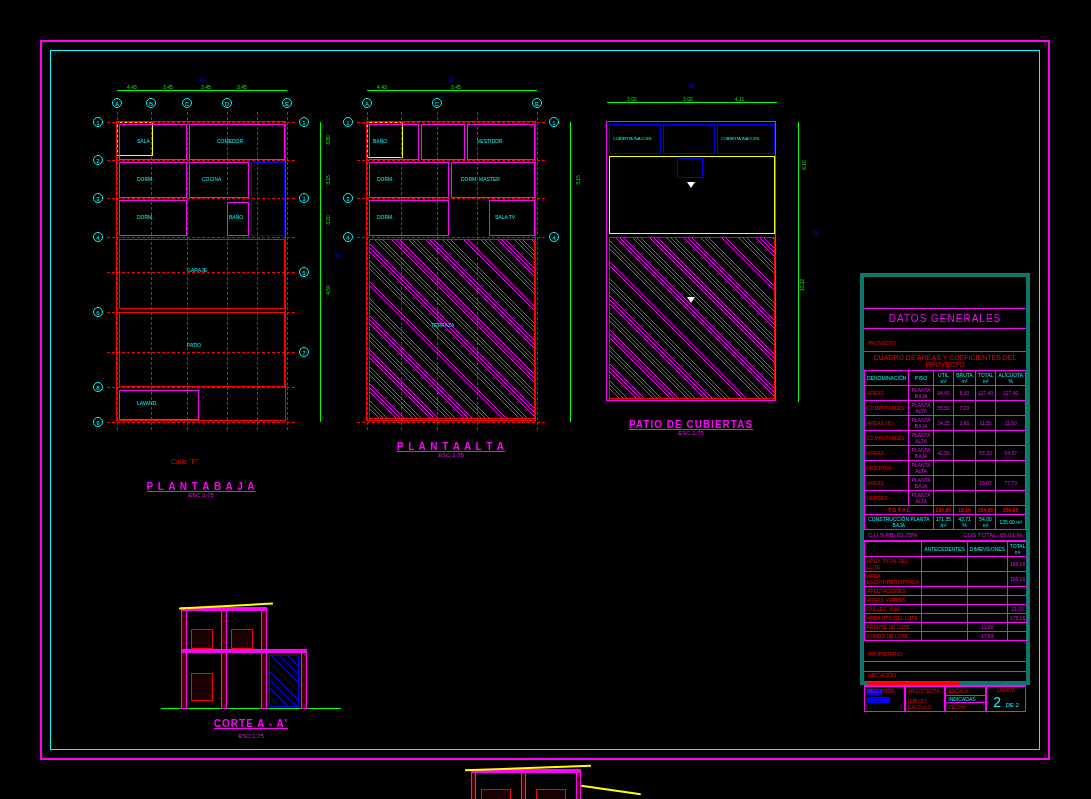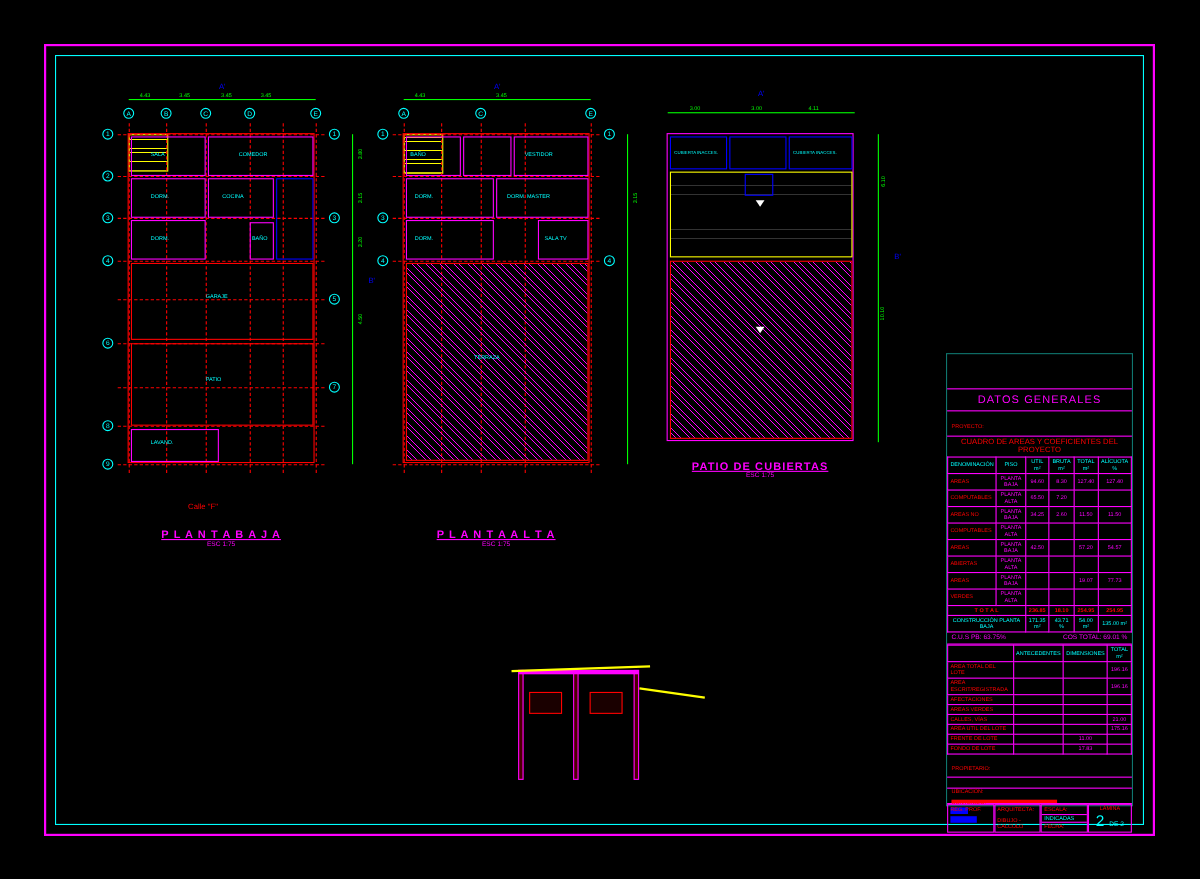--- a/index.html
+++ b/index.html
@@ -25,21 +25,21 @@
   .blue-el { border: 1px solid #0000ff; }
   
   .sect { position: relative; }
   .sect .gl { position: absolute; left: 0; right: 0; height: 1px; background: #00ff00; bottom: 12px; }
   .sect .wall { position: absolute; background: #4a0000; border: 1px solid #ff00ff; }
   .sect .slab { position: absolute; background: #ff00ff; height: 4px; }
   .sect .open { position: absolute; border: 1px solid #ff0000; background: #1a0000; }
   .sect .roof { position: absolute; height: 2px; background: #ffff00; }
   .sect .stairs { position: absolute; border: 1px solid #0000ff; }
   
-  .tblock { position: absolute; right: 9px; top: 222px; width: 170px; height: 412px; border: 1px solid #0f766e; background: #000; margin-top: 48px; }
+  .tblock { position: absolute; right: 9px; top: 222px; width: 170px; height: 412px; border: 4px solid #0f766e; background: #000; }
   .tblock .hdr { color: #ff00ff; font-size: 10px; text-align: center; padding: 4px 0; letter-spacing: 1px; }
   .tblock .sec-title { color: #ff0000; font-size: 7px; text-align: center; padding: 2px 0; }
   .tblock table { width: 100%; border-collapse: collapse; }
   .tblock td, .tblock th { border: 1px solid #ff00ff; font-size: 5px; padding: 1px 2px; color: #ff00ff; text-align: center; }
   .tblock th { color: #00ffff; font-weight: normal; }
   .tblock .row-lbl { color: #ff0000; text-align: left; }
   .tblock .total-row td { color: #ff0000; font-weight: bold; }
   .tblock .cyan-row td { color: #00ffff; }
   .tblock .sig { height: 26px; border: 1px solid #ff00ff; position: relative; }
   .tblock .sig-lbl { color: #ff0000; font-size: 5px; position: absolute; }
@@ -222,21 +222,21 @@
         <div class="room wall-m" style="left:2px;top:78px;width:80px;height:36px"></div>
         <div class="room-lbl" style="left:10px;top:92px">DORM.</div>
         <div class="stair" style="left:84px;top:78px;width:36px;height:36px"></div>
         <div class="room wall-m" style="left:122px;top:78px;width:46px;height:36px"></div>
         <div class="room-lbl" style="left:128px;top:92px">SALA TV</div>
 
         <div class="room hatch" style="left:2px;top:117px;width:166px;height:180px"></div>
         <div class="room-lbl" style="left:64px;top:200px">TERRAZA</div>
         <div class="cut-mark" style="top:-46px;left:82px">A'</div>
       </div>
-      <div class="plan-title" style="margin-top:60px">P L A N T A   A L T A</div>
+      <div class="plan-title" style="margin-top:20px">P L A N T A   A L T A</div>
       <div class="plan-sub">ESC 1:75</div>
     </div>
 
     <div class="drawing" style="left:530px; top:30px; width:220px; height:380px;">
       <div class="fp" style="width:170px; height:280px; margin:40px auto 0; border-color:#ff00ff">
         <div class="dim-line" style="top:-20px;left:0;width:170px;height:1px"></div>
         <div class="dim" style="top:-26px;left:20px">3.00</div>
         <div class="dim" style="top:-26px;left:76px">3.00</div>
         <div class="dim" style="top:-26px;left:128px">4.11</div>
         <div class="dim-line" style="right:-24px;top:0;height:280px;width:1px"></div>
@@ -254,20 +254,36 @@
 
         <div class="room hatch" style="left:2px;top:115px;width:166px;height:162px"></div>
         <div class="arrow down" style="left:80px;top:175px"></div>
         <div class="cut-mark" style="top:-40px;left:82px">A'</div>
         <div class="cut-mark" style="right:-44px;top:108px">B'</div>
       </div>
       <div class="plan-title" style="margin-top:18px">PATIO DE CUBIERTAS</div>
       <div class="plan-sub">ESC 1:75</div>
     </div>
 
+    <div class="drawing sect" style="left:110px; top:510px; width:180px; height:160px;">
+      <div class="gl"></div>
+      <div class="wall" style="left:20px;bottom:12px;width:6px;height:100px"></div>
+      <div class="wall" style="left:60px;bottom:12px;width:6px;height:100px"></div>
+      <div class="wall" style="left:100px;bottom:12px;width:6px;height:100px"></div>
+      <div class="wall" style="left:140px;bottom:12px;width:6px;height:60px"></div>
+      <div class="slab" style="left:20px;bottom:68px;width:126px"></div>
+      <div class="slab" style="left:20px;bottom:110px;width:86px"></div>
+      <div class="roof" style="left:18px;bottom:114px;width:94px;transform:rotate(-3deg)"></div>
+      <div class="open" style="left:30px;bottom:72px;width:22px;height:20px"></div>
+      <div class="open" style="left:70px;bottom:72px;width:22px;height:20px"></div>
+      <div class="open" style="left:30px;bottom:20px;width:22px;height:28px"></div>
+      <div class="stairs" style="left:108px;bottom:14px;width:30px;height:52px;background-image:repeating-linear-gradient(45deg,#0000ff 0,#0000ff 1px,transparent 1px,transparent 6px)"></div>
+      <div class="plan-title" style="position:absolute;bottom:-8px;left:0;right:0">CORTE  A - A'</div>
+      <div class="plan-sub" style="position:absolute;bottom:-18px;left:0;right:0">ESC 1:75</div>
+    </div>
 
     <div class="drawing sect" style="left:330px; top:510px; width:320px; height:160px;">
 
       <div class="wall" style="left:90px;bottom:12px;width:5px;height:100px"></div>
       <div class="wall" style="left:140px;bottom:12px;width:5px;height:100px"></div>
       <div class="wall" style="left:195px;bottom:12px;width:5px;height:100px"></div>
 
       <div class="slab" style="left:90px;bottom:108px;width:110px"></div>
       <div class="roof" style="left:84px;bottom:112px;width:126px;transform:rotate(-2deg)"></div>
       <div class="roof" style="left:200px;bottom:90px;width:60px;transform:rotate(8deg)"></div>

